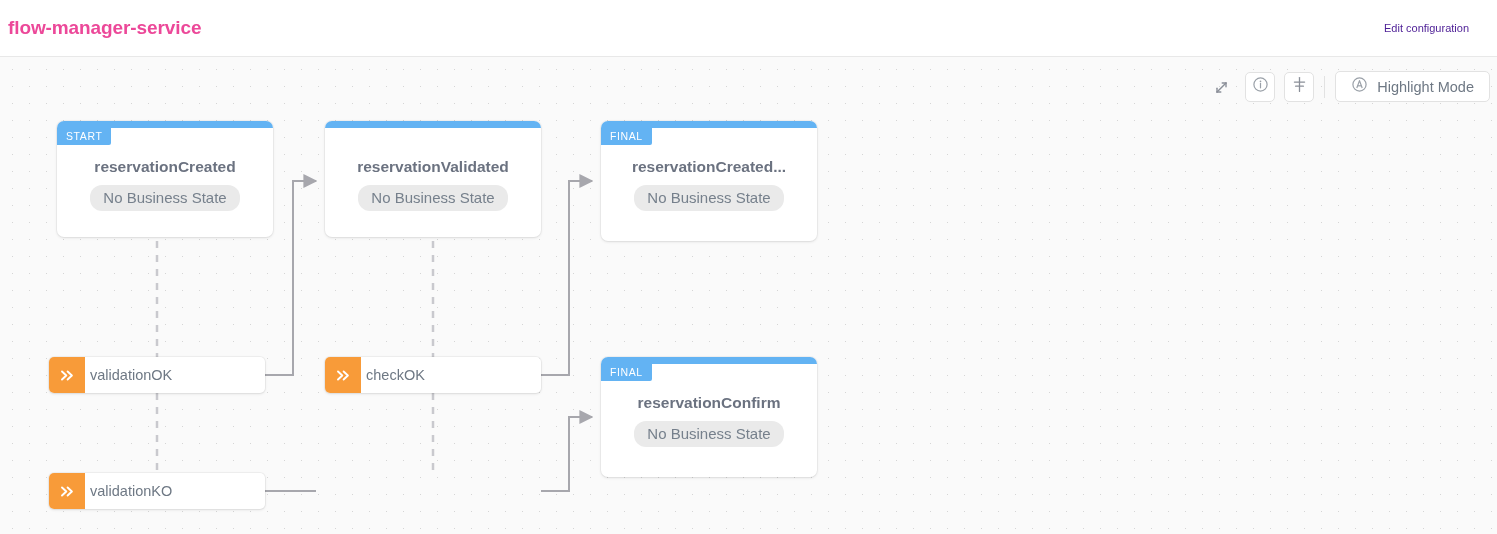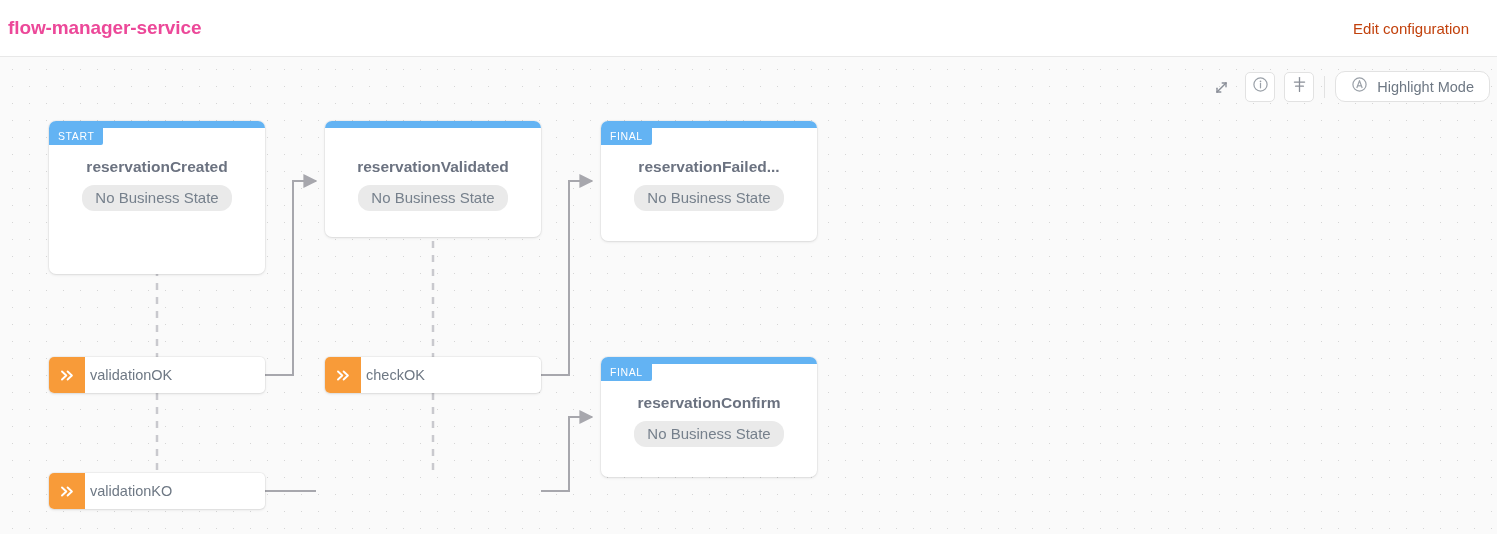--- a/index.html
+++ b/index.html
@@ -24,22 +24,22 @@
     justify-content: space-between;
     padding: 0 28px 0 8px;
   }
   .page-title {
     font-size: 19px;
     font-weight: bold;
     color: #ec4899;
     letter-spacing: -0.1px;
   }
   .edit-config-link {
-    font-size: 15px;
-    color: #c2410c;
+    font-size: 11px;
+    color: #4c1d95;
     cursor: pointer;
     white-space: nowrap;
   }
 
   
   .canvas {
     position: absolute;
     top: 57px; left: 0;
     width: 1497px;
     height: 477px;
@@ -75,21 +75,21 @@
   }
   .tb-sep {
     width: 1px; height: 22px;
     background: #e2e2e2;
     margin: 0 1px;
   }
   .tb-wide {
     height: 31px;
     background: #ffffff;
     border: 1px solid #e2e2e2;
-    border-radius: 10px;
+    border-radius: 5px;
     display: flex; align-items: center;
     gap: 9px;
     padding: 0 15px;
     cursor: pointer;
   }
   .tb-wide-label {
     font-size: 14.5px;
     color: #6e7884;
     white-space: nowrap;
   }
@@ -263,42 +263,42 @@
 
     <path d="M265 318 L293 318 L293 124 L316 124" fill="none" stroke="#a7a7ad" stroke-width="2" marker-end="url(#arrow)"></path>
 
     <path d="M541 318 L569 318 L569 124 L592 124" fill="none" stroke="#a7a7ad" stroke-width="2" marker-end="url(#arrow)"></path>
 
     <path d="M265 434 L316 434" fill="none" stroke="#a7a7ad" stroke-width="2"></path>
 
     <path d="M541 434 L569 434 L569 360 L592 360" fill="none" stroke="#a7a7ad" stroke-width="2" marker-end="url(#arrow)"></path>
   </svg>
 
-  <div class="state-node" style="left:49px; top:64px; width:216px; height:153px;">
+  <div class="state-node" style="left:57px; top:64px; width:216px; height:116px;">
     <div class="state-topbar"></div>
     <div class="state-badge">START</div>
     <div class="state-body">
       <div class="state-name">reservationCreated</div>
       <div class="state-substate">No Business State</div>
     </div>
   </div>
 
   <div class="state-node" style="left:325px; top:64px; width:216px; height:116px;">
     <div class="state-topbar"></div>
     <div class="state-body">
       <div class="state-name">reservationValidated</div>
       <div class="state-substate">No Business State</div>
     </div>
   </div>
 
   <div class="state-node" style="left:601px; top:64px; width:216px; height:120px;">
     <div class="state-topbar"></div>
     <div class="state-badge">FINAL</div>
     <div class="state-body">
-      <div class="state-name">reservationFailed...</div>
+      <div class="state-name">reservationCreated...</div>
       <div class="state-substate">No Business State</div>
     </div>
   </div>
 
   <div class="state-node" style="left:601px; top:300px; width:216px; height:120px;">
     <div class="state-topbar"></div>
     <div class="state-badge">FINAL</div>
     <div class="state-body">
       <div class="state-name">reservationConfirm</div>
       <div class="state-substate">No Business State</div>

